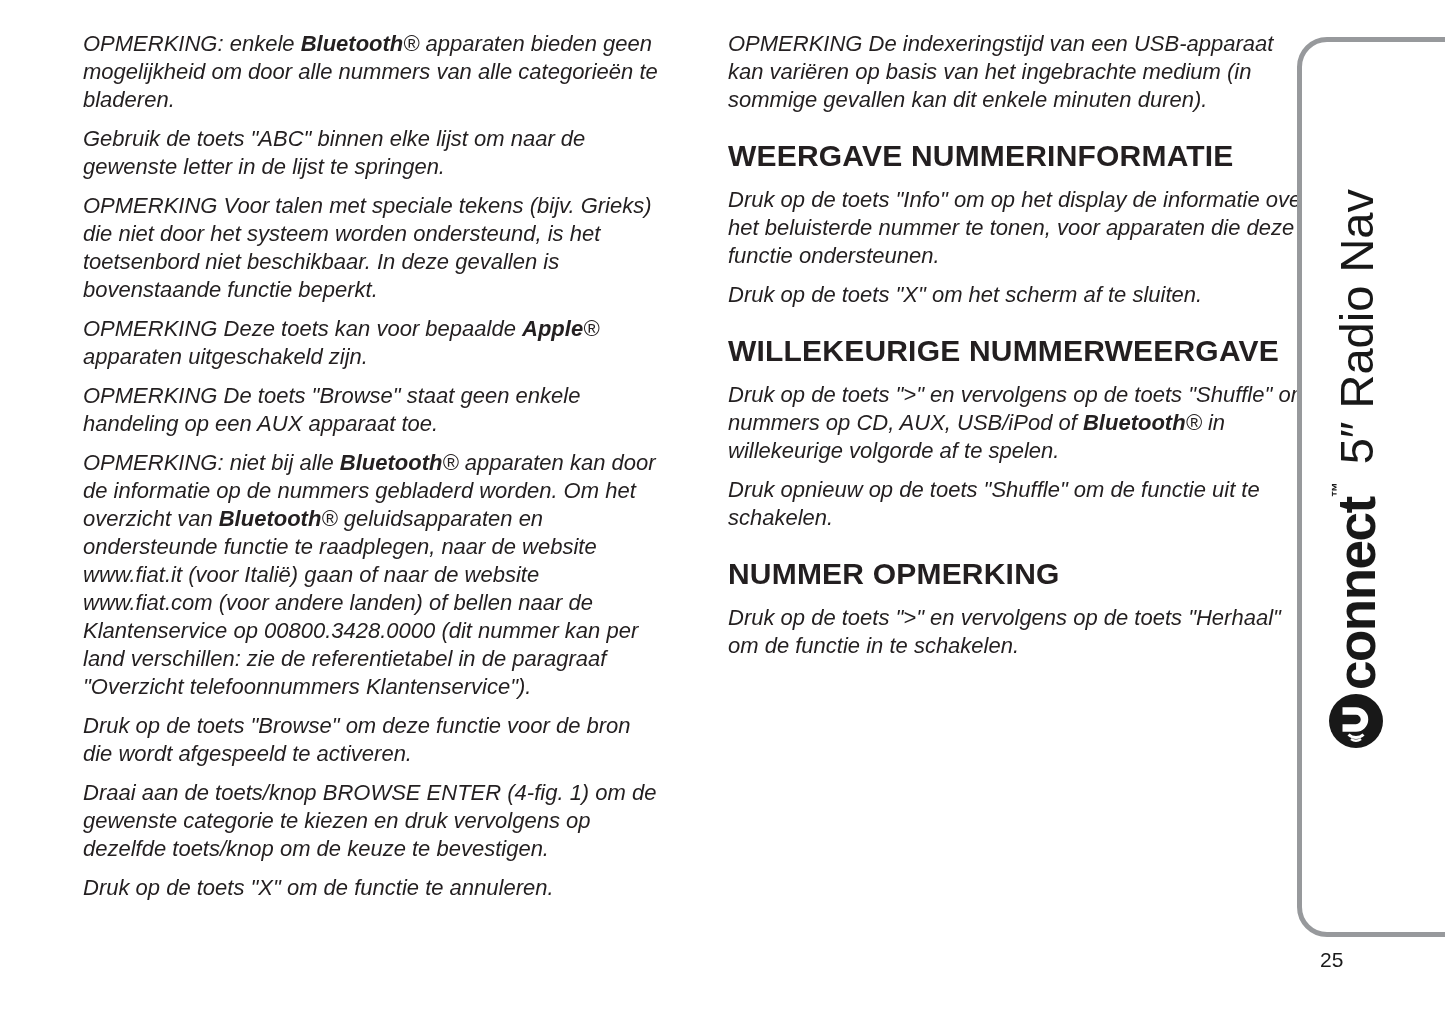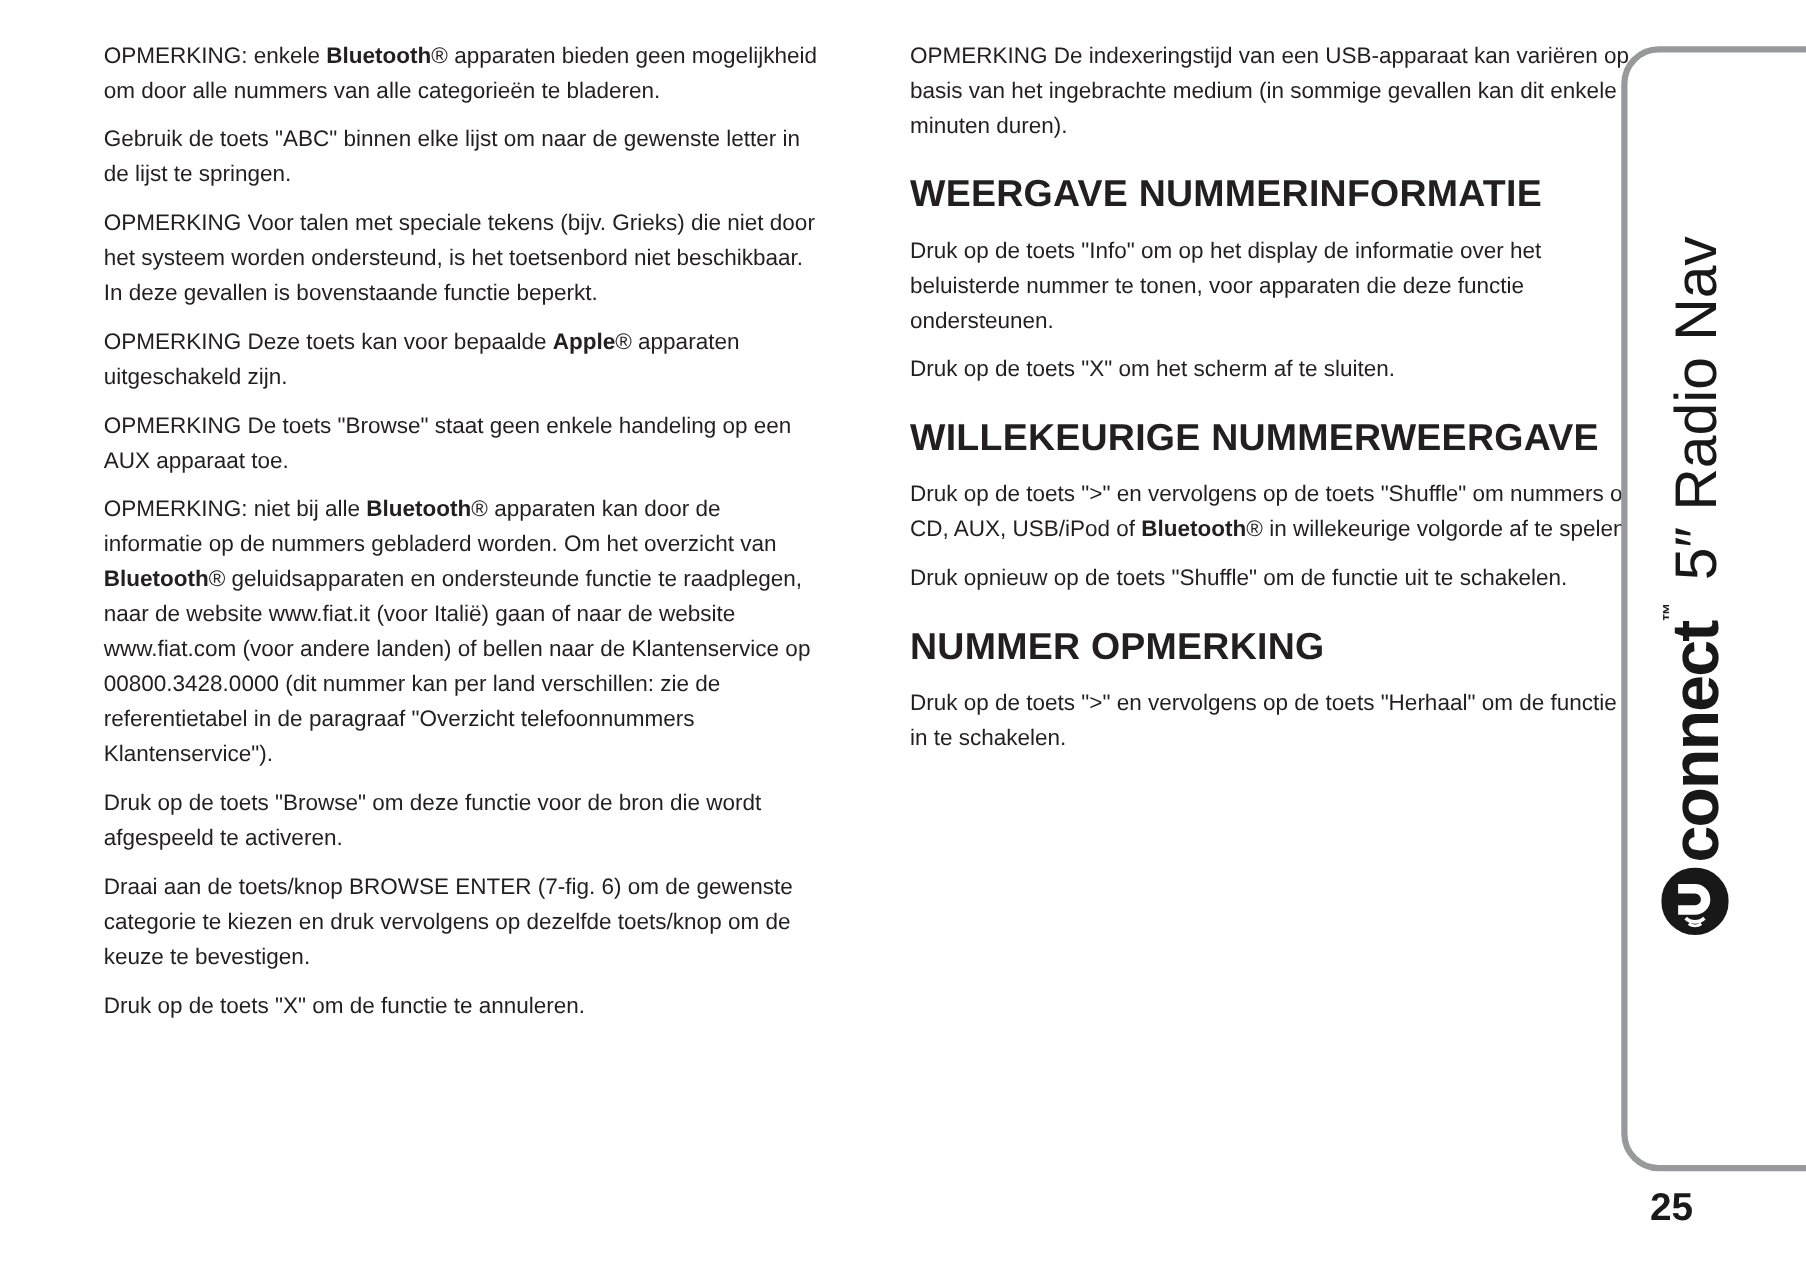--- a/index.html
+++ b/index.html
@@ -7,21 +7,21 @@
     position:relative; width:1445px; height:1025px;
     background:#ffffff; overflow:hidden;
     font-family:"Liberation Sans", sans-serif;
     color:#231f20;
   }
   .col { position:absolute; top:30px; }
   .col-left  { left:83px;  width:577px; }
   .col-right { left:728px; width:584px; }
   .para {
     margin:0 0 11px 0;
-    font-size:18px; line-height:28px; letter-spacing:0px;
+    font-size:22px; line-height:28px; letter-spacing:0px;font-style:italic;
   }
   .para b { font-weight:bold; }
   .heading {
     margin:28px 0 16px 0;
     font-size:30px; line-height:28px; font-weight:bold; letter-spacing:0.2px;
   }
   .col > :first-child { margin-top:0; }
 
   .side-box {
     position:absolute; left:1297px; top:37px;
@@ -40,37 +40,37 @@
   .brand-word {
     font-size:53px; font-weight:bold; letter-spacing:-1.5px;
     margin-left:4px; line-height:1;
   }
   .brand-tm { font-size:15px; font-weight:bold; align-self:flex-start; margin-top:4px; }
   .brand-product {
     font-size:47px; font-weight:400; margin-left:18px; line-height:1; letter-spacing:0;
   }
   .page-number {
     position:absolute; left:1320px; top:948px;
-    font-size:31px; font-weight:bold; color:#1a1a1a;
+    font-size:21px; font-weight:normal; color:#1a1a1a;
   }
 </style>
 </head>
 <body>
 
 <div class="page">
 
   <div class="col col-left" id="col-left">
       <p class="para"><span>OPMERKING: enkele </span><b>Bluetooth</b><span>® apparaten bieden geen mogelijkheid om door alle nummers van alle categorieën te bladeren.</span></p>
       <p class="para"><span>Gebruik de toets "ABC" binnen elke lijst om naar de gewenste letter in de lijst te springen.</span></p>
       <p class="para"><span>OPMERKING Voor talen met speciale tekens (bijv. Grieks) die niet door het systeem worden ondersteund, is het toetsenbord niet beschikbaar. In deze gevallen is bovenstaande functie beperkt.</span></p>
       <p class="para"><span>OPMERKING Deze toets kan voor bepaalde </span><b>Apple</b><span>® apparaten uitgeschakeld zijn.</span></p>
       <p class="para"><span>OPMERKING De toets "Browse" staat geen enkele handeling op een AUX apparaat toe.</span></p>
       <p class="para"><span>OPMERKING: niet bij alle </span><b>Bluetooth</b><span>® apparaten kan door de informatie op de nummers gebladerd worden. Om het overzicht van </span><b>Bluetooth</b><span>® geluidsapparaten en ondersteunde functie te raadplegen, naar de website www.fiat.it (voor Italië) gaan of naar de website www.fiat.com (voor andere landen) of bellen naar de Klantenservice op 00800.3428.0000 (dit nummer kan per land verschillen: zie de referentietabel in de paragraaf "Overzicht telefoonnummers Klantenservice").</span></p>
       <p class="para"><span>Druk op de toets "Browse" om deze functie voor de bron die wordt afgespeeld te activeren.</span></p>
-      <p class="para"><span>Draai aan de toets/knop BROWSE ENTER (7-fig. 6) om de gewenste categorie te kiezen en druk vervolgens op dezelfde toets/knop om de keuze te bevestigen.</span></p>
+      <p class="para"><span>Draai aan de toets/knop BROWSE ENTER (4-fig. 1) om de gewenste categorie te kiezen en druk vervolgens op dezelfde toets/knop om de keuze te bevestigen.</span></p>
       <p class="para"><span>Druk op de toets "X" om de functie te annuleren.</span></p>
     </div>
   <div class="col col-right" id="col-right">
       <p class="para"><span>OPMERKING De indexeringstijd van een USB-apparaat kan variëren op basis van het ingebrachte medium (in sommige gevallen kan dit enkele minuten duren).</span></p>
       <h2 class="heading"><span>WEERGAVE NUMMERINFORMATIE</span></h2>
       <p class="para"><span>Druk op de toets "Info" om op het display de informatie over het beluisterde nummer te tonen, voor apparaten die deze functie ondersteunen.</span></p>
       <p class="para"><span>Druk op de toets "X" om het scherm af te sluiten.</span></p>
       <h2 class="heading"><span>WILLEKEURIGE NUMMERWEERGAVE</span></h2>
       <p class="para"><span>Druk op de toets "&gt;" en vervolgens op de toets "Shuffle" om nummers op CD, AUX, USB/iPod of </span><b>Bluetooth</b><span>® in willekeurige volgorde af te spelen.</span></p>
       <p class="para"><span>Druk opnieuw op de toets "Shuffle" om de functie uit te schakelen.</span></p>

